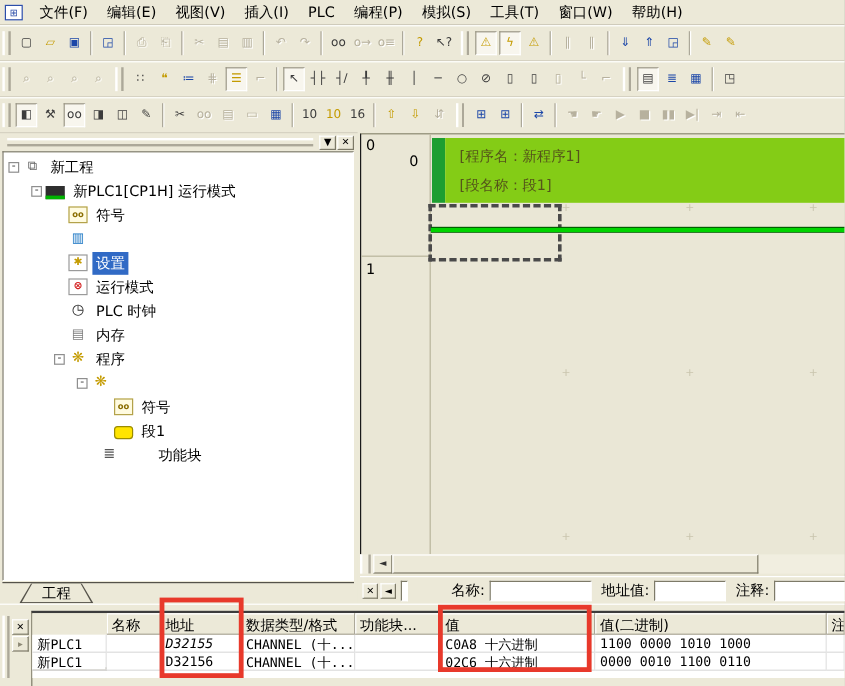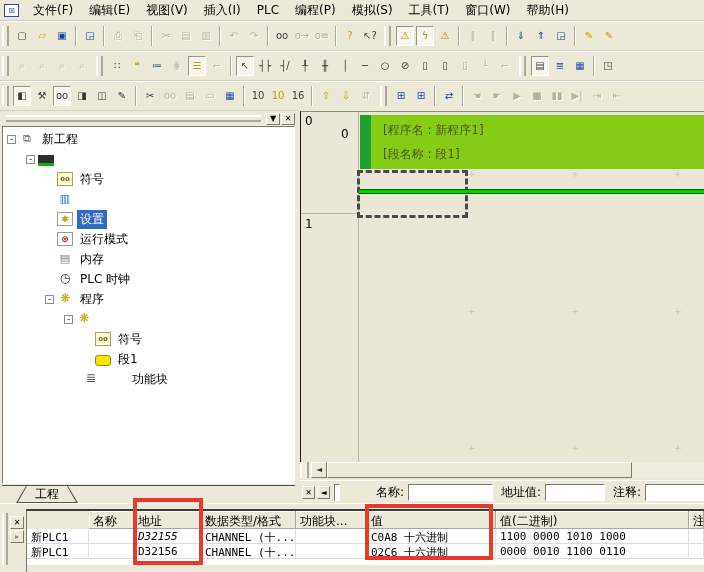--- a/index.html
+++ b/index.html
@@ -266,20 +266,21 @@
     </div>
     <div class="tree-box" id="treebox">
         <div class="tree-item" style="padding-left: 4px;">
           <span class="expand">-</span>
           <span class="ticon ti-project"></span>
           <span class="tlabel">新工程</span>
         </div>
         <div class="tree-item" style="padding-left: 23px;">
           <span class="expand">-</span>
           <span class="ticon ti-plc"></span>
+          <span class="tlabel">新PLC1[CP1H] 运行模式</span>
         </div>
         <div class="tree-item" style="padding-left: 42px;">
           <span class="expand hidden"></span>
           <span class="ticon ti-symbols"></span>
           <span class="tlabel">符号</span>
         </div>
         <div class="tree-item" style="padding-left: 42px;">
           <span class="expand hidden"></span>
           <span class="ticon ti-iotable"></span>
         </div>
@@ -288,27 +289,27 @@
           <span class="ticon ti-settings"></span>
           <span class="tlabel sel">设置</span>
         </div>
         <div class="tree-item" style="padding-left: 42px;">
           <span class="expand hidden"></span>
           <span class="ticon ti-errorlog"></span>
           <span class="tlabel">运行模式</span>
         </div>
         <div class="tree-item" style="padding-left: 42px;">
           <span class="expand hidden"></span>
+          <span class="ticon ti-clock"></span>
+          <span class="tlabel">PLC 时钟</span>
+        </div>
+        <div class="tree-item" style="padding-left: 42px;">
+          <span class="expand hidden"></span>
           <span class="ticon ti-memory"></span>
           <span class="tlabel">内存</span>
-        </div>
-        <div class="tree-item" style="padding-left: 42px;">
-          <span class="expand hidden"></span>
-          <span class="ticon ti-clock"></span>
-          <span class="tlabel">PLC 时钟</span>
         </div>
         <div class="tree-item" style="padding-left: 42px;">
           <span class="expand">-</span>
           <span class="ticon ti-program"></span>
           <span class="tlabel">程序</span>
         </div>
         <div class="tree-item" style="padding-left: 61px;">
           <span class="expand">-</span>
           <span class="ticon ti-program-running"></span>
         </div>

